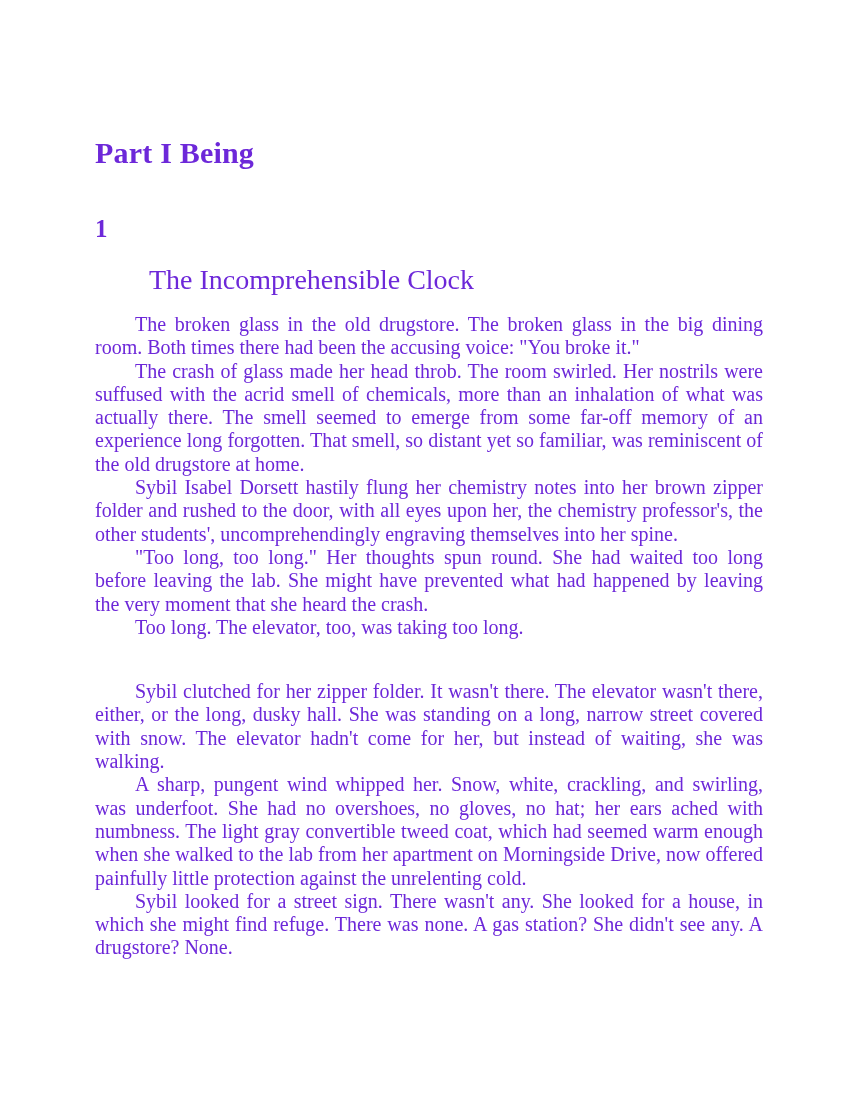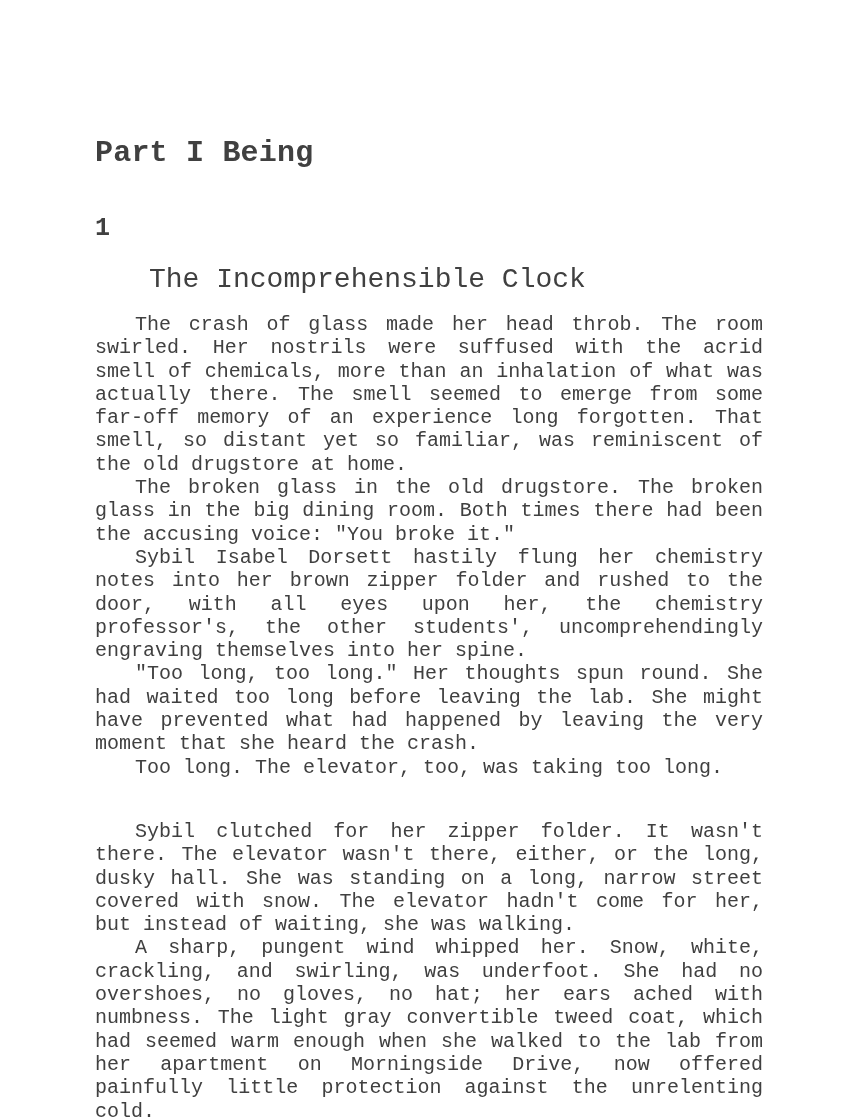--- a/index.html
+++ b/index.html
@@ -6,22 +6,22 @@
     margin: 0;
     padding: 0;
     background: #ffffff;
   }
   .page {
     position: relative;
     width: 860px;
     height: 1118px;
     background: #ffffff;
     overflow: hidden;
-    font-family: Liberation Mono, monospace;
-    color: #404040;
+    font-family: Liberation Serif, serif;
+    color: #6d28d9;
   }
   .part-heading {
     position: absolute;
     left: 95px;
     top: 138px;
     margin: 0;
     font-size: 30px;
     font-weight: bold;
     line-height: 1;
     letter-spacing: 0.2px;
@@ -63,22 +63,23 @@
 
 <div class="page">
 
   <h1 class="part-heading">Part I Being</h1>
 
   <div class="chapter-number">1</div>
 
   <div class="chapter-title">The Incomprehensible Clock</div>
 
   <div class="body-text">
+    <p>The broken glass in the old drugstore. The broken glass in the big dining room. Both times there had been the accusing voice: "You broke it."</p>
     <p>The crash of glass made her head throb. The room swirled. Her nostrils were suffused with the acrid smell of chemicals, more than an inhalation of what was actually there. The smell seemed to emerge from some far-off memory of an experience long forgotten. That smell, so distant yet so familiar, was reminiscent of the old drugstore at home.</p>
-    <p>The broken glass in the old drugstore. The broken glass in the big dining room. Both times there had been the accusing voice: "You broke it."</p>
     <p>Sybil Isabel Dorsett hastily flung her chemistry notes into her brown zipper folder and rushed to the door, with all eyes upon her, the chemistry professor's, the other students', uncomprehendingly engraving themselves into her spine.</p>
     <p>"Too long, too long." Her thoughts spun round. She had waited too long before leaving the lab. She might have prevented what had happened by leaving the very moment that she heard the crash.</p>
     <p>Too long. The elevator, too, was taking too long.</p>
     <p class="scene-break">Sybil clutched for her zipper folder. It wasn't there. The elevator wasn't there, either, or the long, dusky hall. She was standing on a long, narrow street covered with snow. The elevator hadn't come for her, but instead of waiting, she was walking.</p>
     <p>A sharp, pungent wind whipped her. Snow, white, crackling, and swirling, was underfoot. She had no overshoes, no gloves, no hat; her ears ached with numbness. The light gray convertible tweed coat, which had seemed warm enough when she walked to the lab from her apartment on Morningside Drive, now offered painfully little protection against the unrelenting cold.</p>
+    <p>Sybil looked for a street sign. There wasn't any. She looked for a house, in which she might find refuge. There was none. A gas station? She didn't see any. A drugstore? None.</p>
   </div>
 
 </div>
 
 </body></html>

